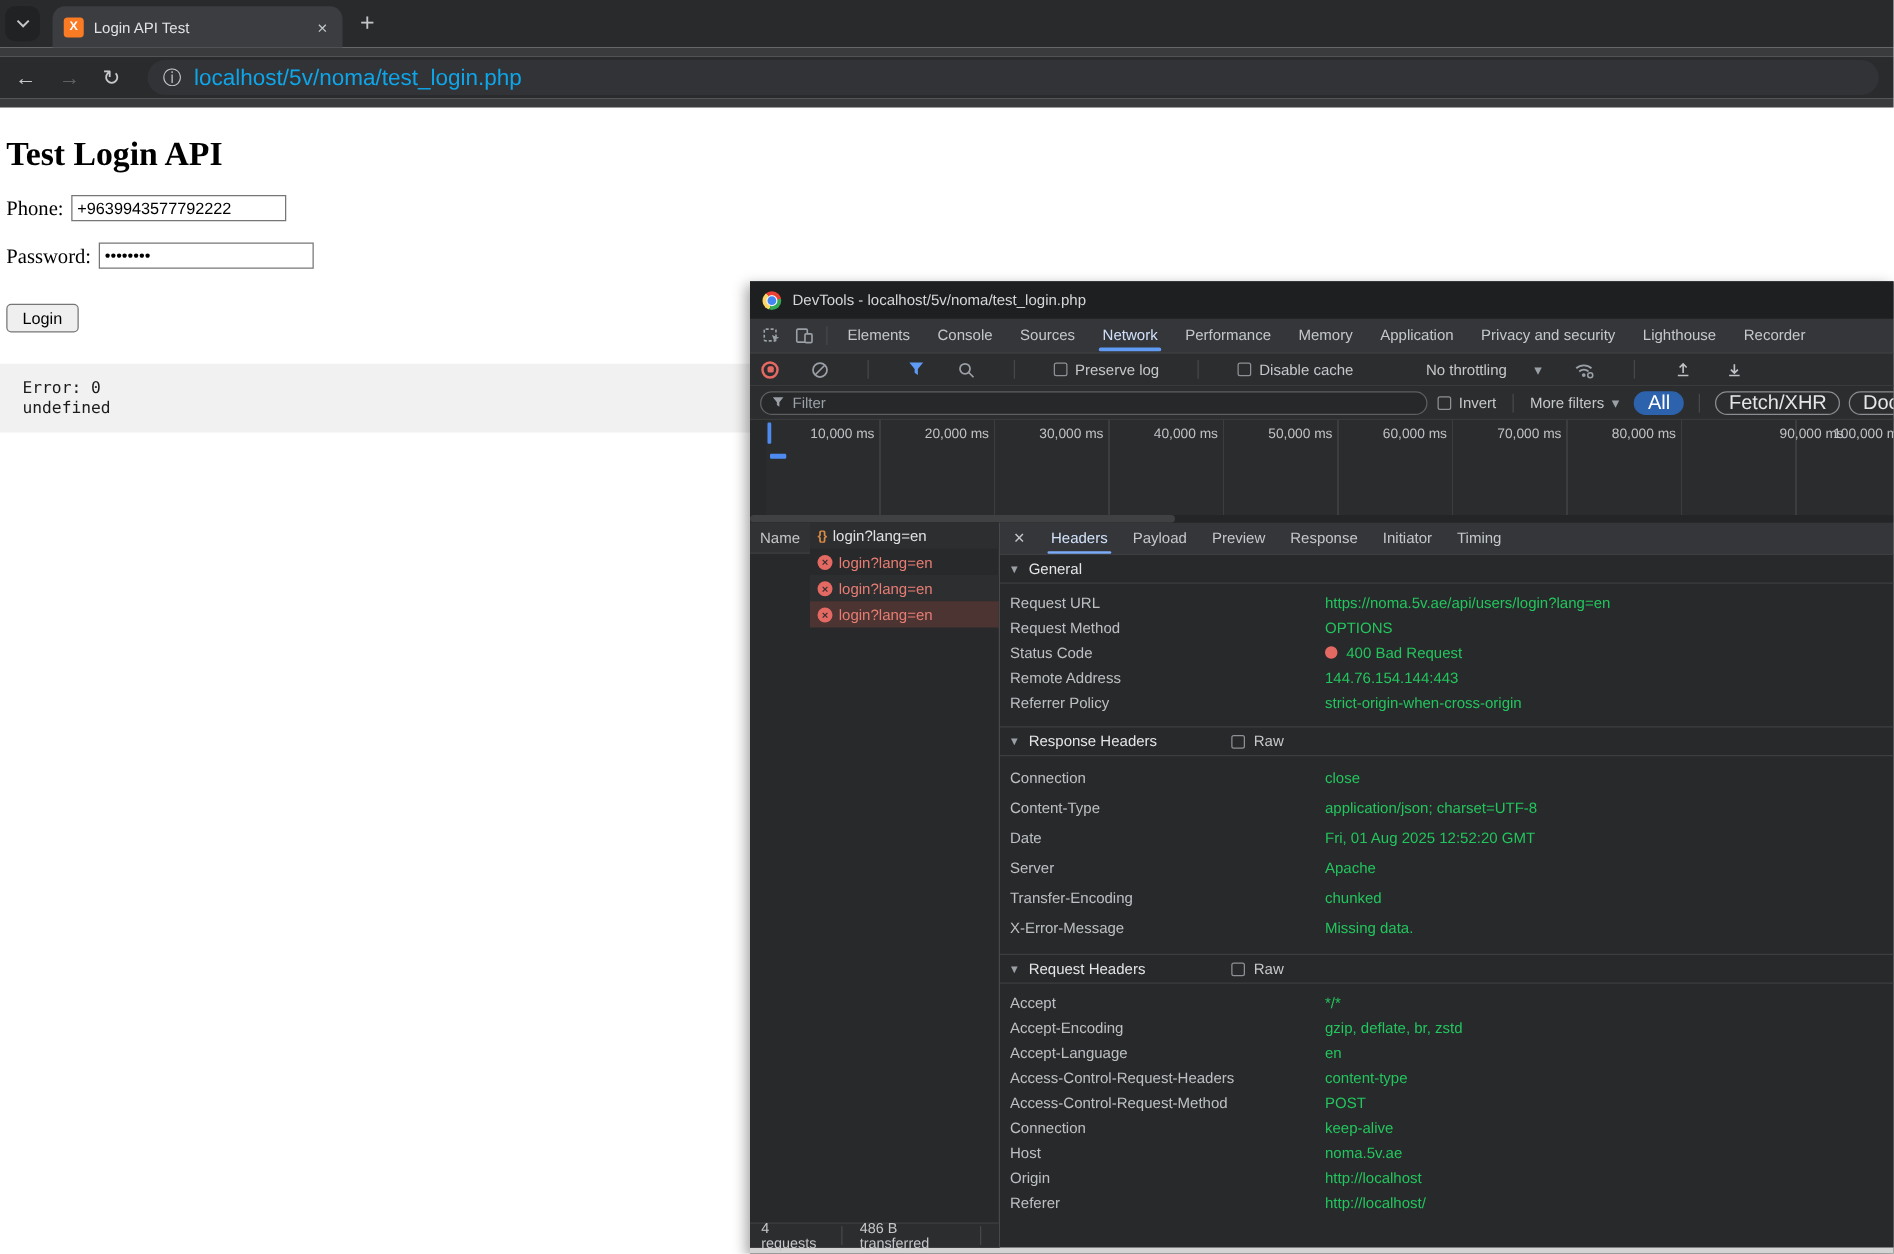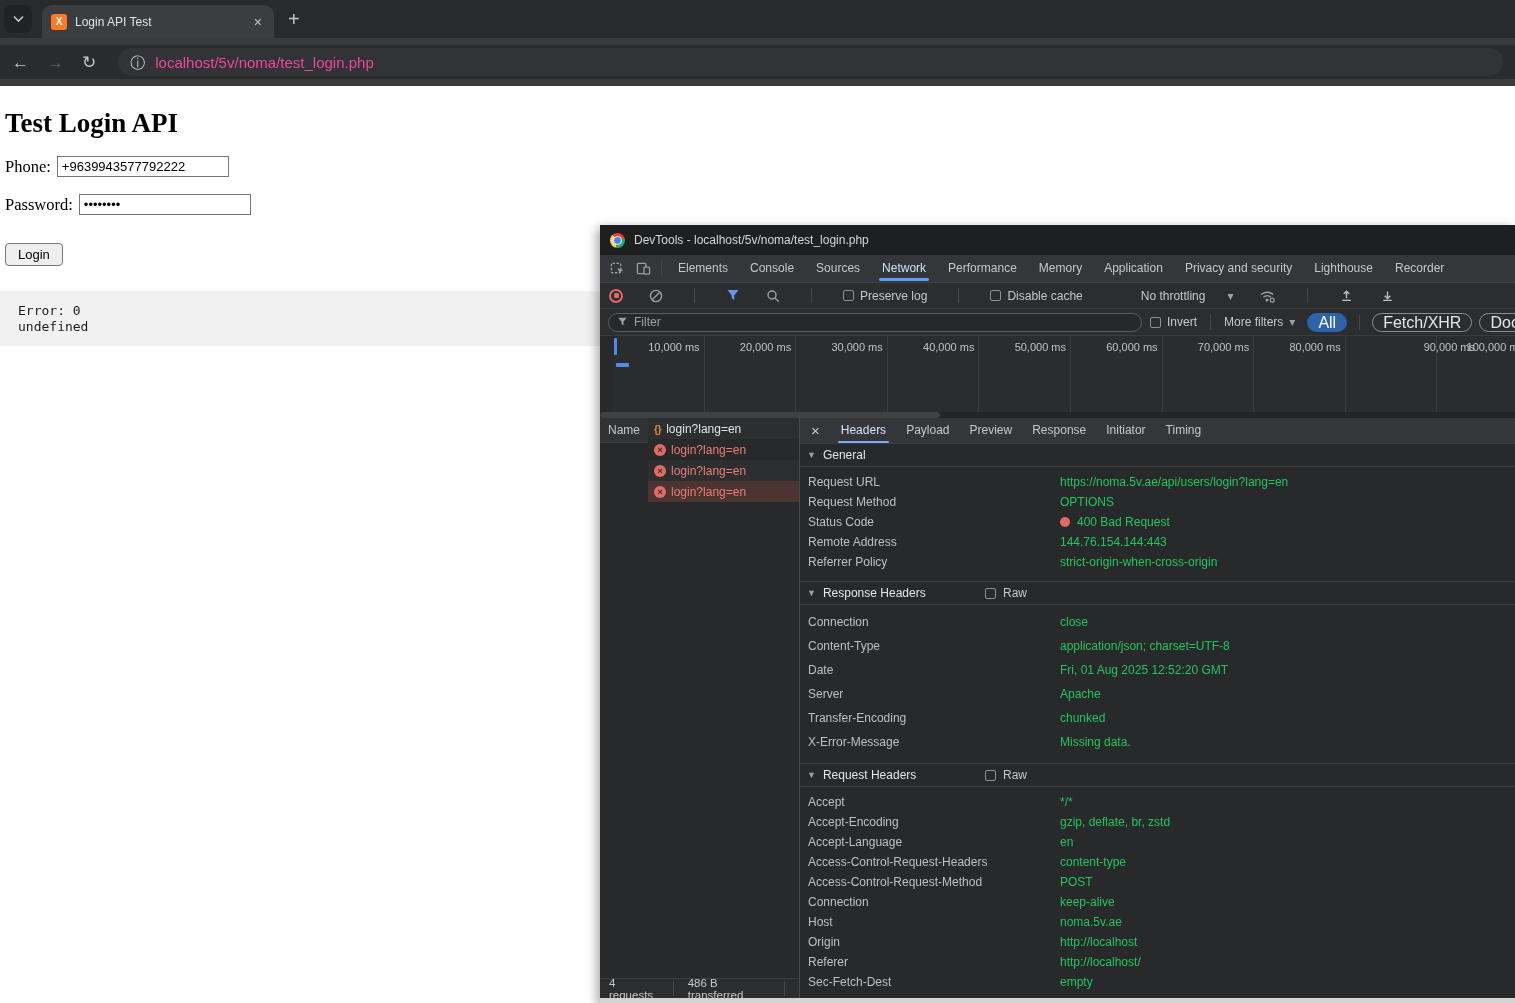--- a/index.html
+++ b/index.html
@@ -17,21 +17,21 @@
   .btab-title { font-size:12px; color:#e0e2e3; flex:1; white-space:nowrap; overflow:hidden; }
   .btab-close { color:#c3c6c8; font-size:14px; padding:0 3px; }
   .newtab { color:#c3c6c8; font-size:20px; align-self:center; margin-left:14px; line-height:20px; }
   .band { height:7px; background:#3a3b3d; }
   .btoolbar { height:34px; background:#2a2b2d; display:flex; align-items:center; padding:0 12px; gap:18px; }
   .nav { color:#c7cacc; font-size:17px; line-height:17px; }
   .nav.disabled { color:#5d6164; }
   .omnibox { flex:1; height:28px; background:#313336; border-radius:14px; display:flex;
     align-items:center; padding:0 12px; gap:10px; margin-left:4px; }
   .info-ic { color:#c3c6c8; font-size:15px; line-height:15px; }
-  .url { color:#ec4899; font-size:15px; }
+  .url { color:#0ea5e9; font-size:18px; }
 
   
   .page { padding:6px 5px; }
   .page h1 { font-family:"Liberation Serif", serif; font-size:27px; margin:16px 0 14px; color:#000; }
   .frow { margin:17px 0; font-family:"Liberation Serif", serif; font-size:16.5px; display:flex; align-items:center; gap:6px; color:#000; }
   .frow input { width:172px; height:21px; border:1px solid #767676; font-size:13px; padding:1px 4px;
     font-family:"Liberation Sans", sans-serif; background:#fff; }
   .login-btn { font-size:13px; background:#efefef; border:1px solid #767676; border-radius:4px;
     padding:3px 12px; margin-top:11px; color:#000; }
   .result { background:#f1f1f1; margin:25px -5px 0; padding:12px 18px;
@@ -440,24 +440,20 @@
                 <span class="v">noma.5v.ae</span>
               </div>
               <div class="kv">
                 <span class="k">Origin</span>
                 <span class="v">http://localhost</span>
               </div>
               <div class="kv">
                 <span class="k">Referer</span>
                 <span class="v">http://localhost/</span>
               </div>
-              <div class="kv">
-                <span class="k">Sec-Fetch-Dest</span>
-                <span class="v">empty</span>
-              </div>
             </div>
           </section>
         </div>
     </div>
   </div>
 
   <div class="dt-bottom-edge"></div>
 </div>
 
 </body></html>

